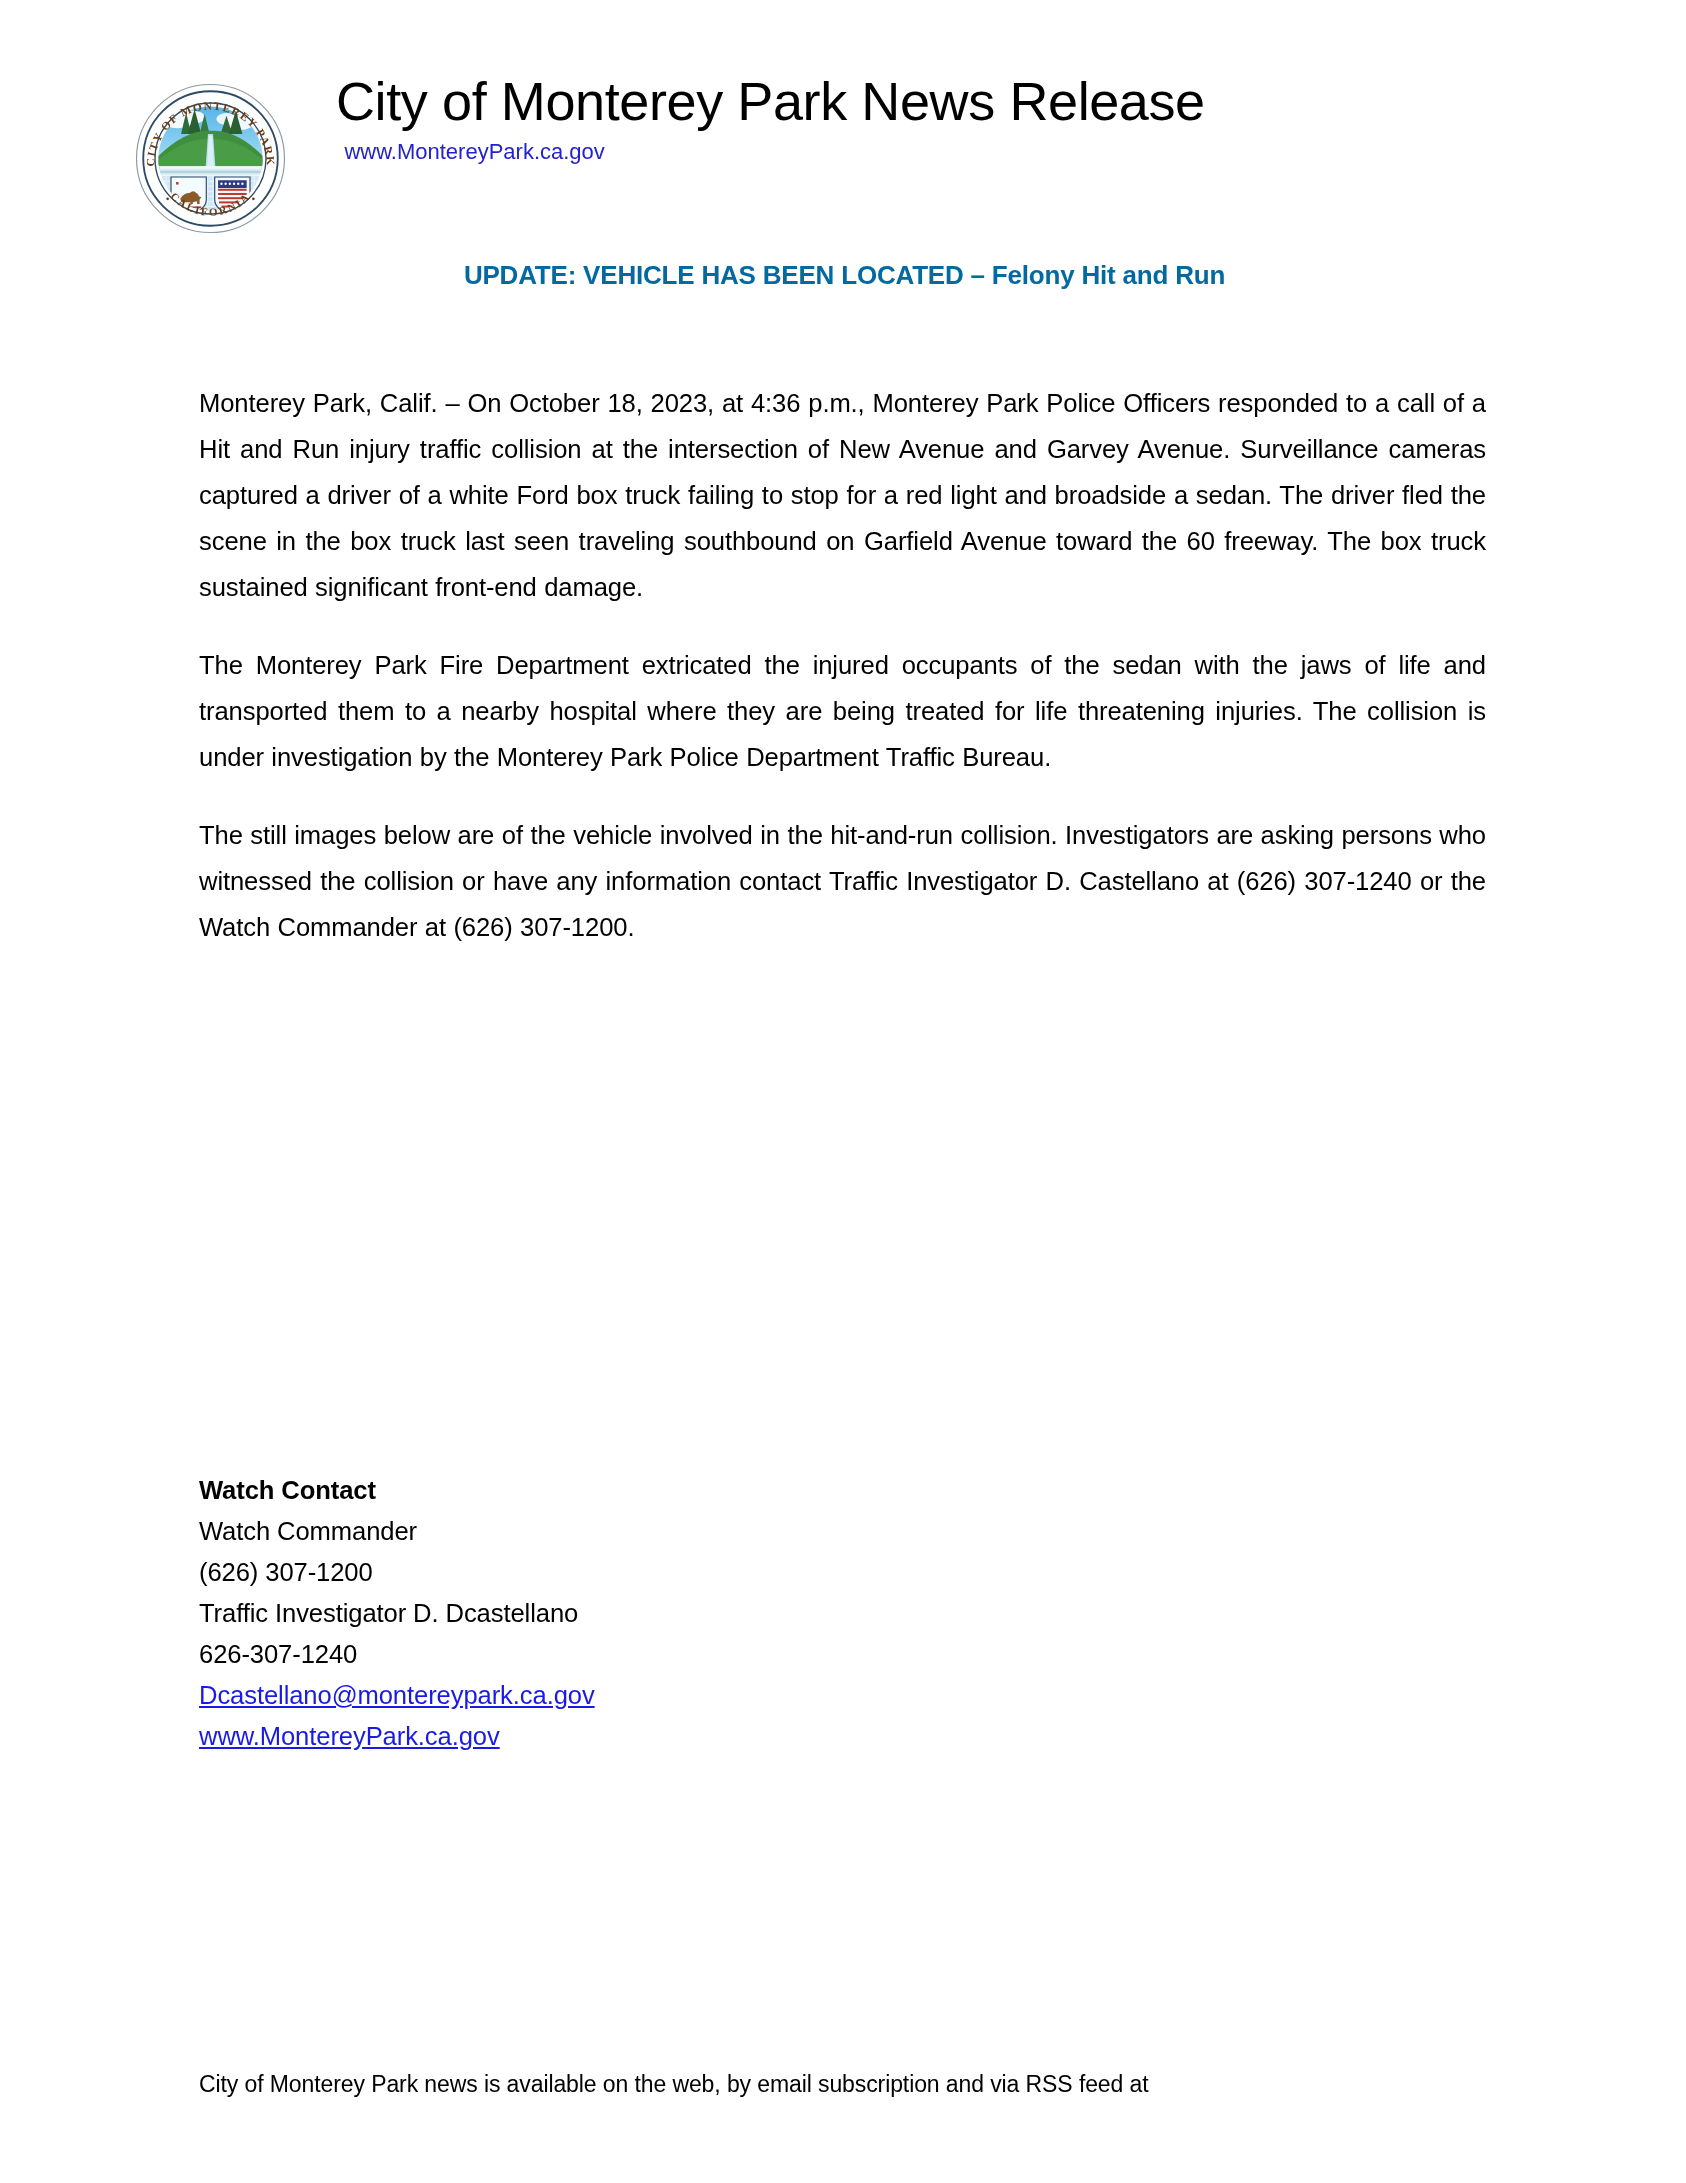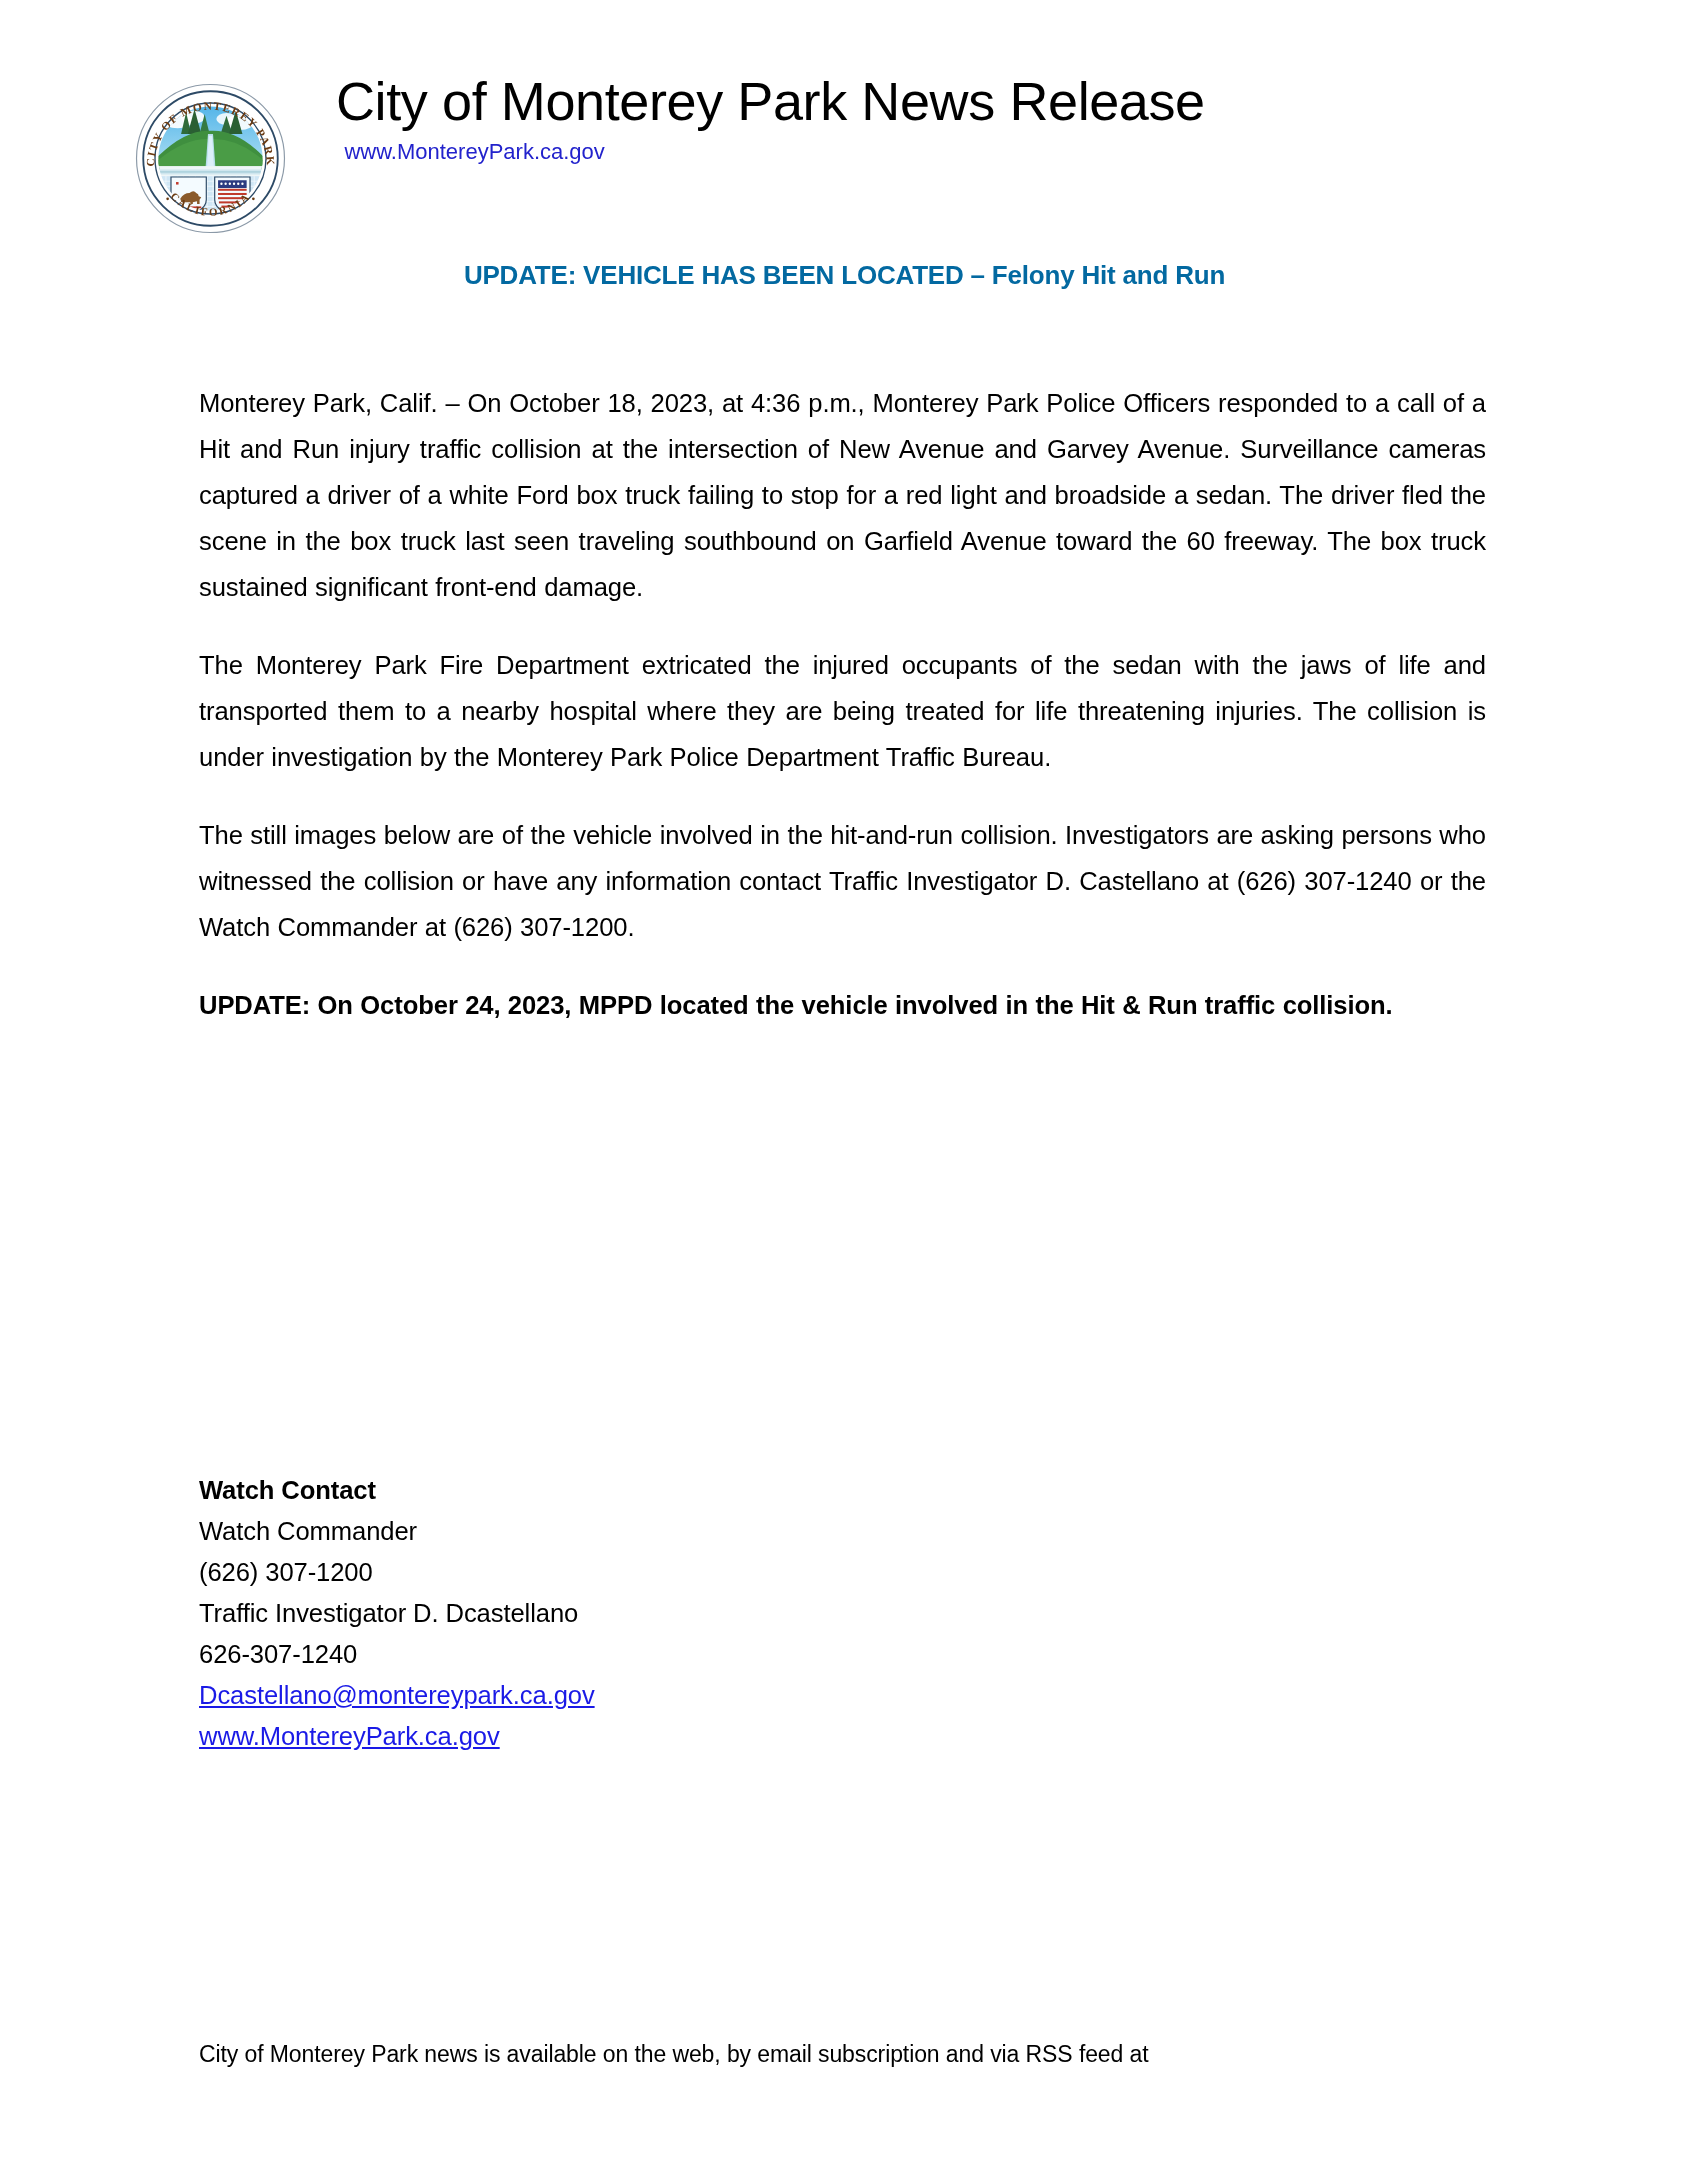--- a/index.html
+++ b/index.html
@@ -128,21 +128,21 @@
     position: absolute;
     left: 199px;
     top: 2035px;
     width: 1293px;
     font-family: "Liberation Sans", sans-serif;
     font-size: 23px;
     line-height: 39px;
     color: #000000;
     letter-spacing: -0.1px;
   }
-  .footer .fl { white-space: nowrap; }
+  .footer .fl { white-space: nowrap; margin-top: 30px; }
   .footer a.link { color: #1a1ae6; }
 </style>
 </head>
 <body>
 
 <div class="page">
 
   <div class="header">
 
     <div class="seal">
@@ -260,21 +260,20 @@
 
   <div class="headline">UPDATE: VEHICLE HAS BEEN LOCATED – Felony Hit and Run</div>
 
   <div class="body-wrap">
     <p class="para">Monterey Park, Calif. – On October 18, 2023, at 4:36 p.m., Monterey Park Police Officers responded to a call of a Hit and Run injury traffic collision at the intersection of New Avenue and Garvey Avenue.  Surveillance cameras captured a driver of a white Ford box truck failing to stop for a red light and broadside a sedan. The driver fled the scene in the box truck last seen traveling southbound on Garfield Avenue toward the 60 freeway.  The box truck sustained significant front-end damage.</p>
 
     <p class="para">The Monterey Park Fire Department extricated the injured occupants of the sedan with the jaws of life and transported them to a nearby hospital where they are being treated for life threatening injuries. The collision is under investigation by the Monterey Park Police Department Traffic Bureau.</p>
 
     <p class="para">The still images below are of the vehicle involved in the hit-and-run collision. Investigators are asking persons who witnessed the collision or have any information contact Traffic Investigator D. Castellano at (626) 307-1240 or the Watch Commander at (626) 307-1200.</p>
 
-    <p class="para bold nogap">UPDATE: On October 24, 2023, MPPD located the vehicle involved in the Hit &amp; Run traffic collision.</p>
   </div>
 
   <div class="contact">
     <div class="ct-head ct-line">Watch Contact</div>
     <div class="ct-line">Watch Commander</div>
     <div class="ct-line">(626) 307-1200</div>
     <div class="ct-line">Traffic Investigator D. Dcastellano</div>
     <div class="ct-line">626-307-1240</div>
     <div class="ct-line"><a class="link">Dcastellano@montereypark.ca.gov</a></div>
     <div class="ct-line"><a class="link">www.MontereyPark.ca.gov</a></div>

